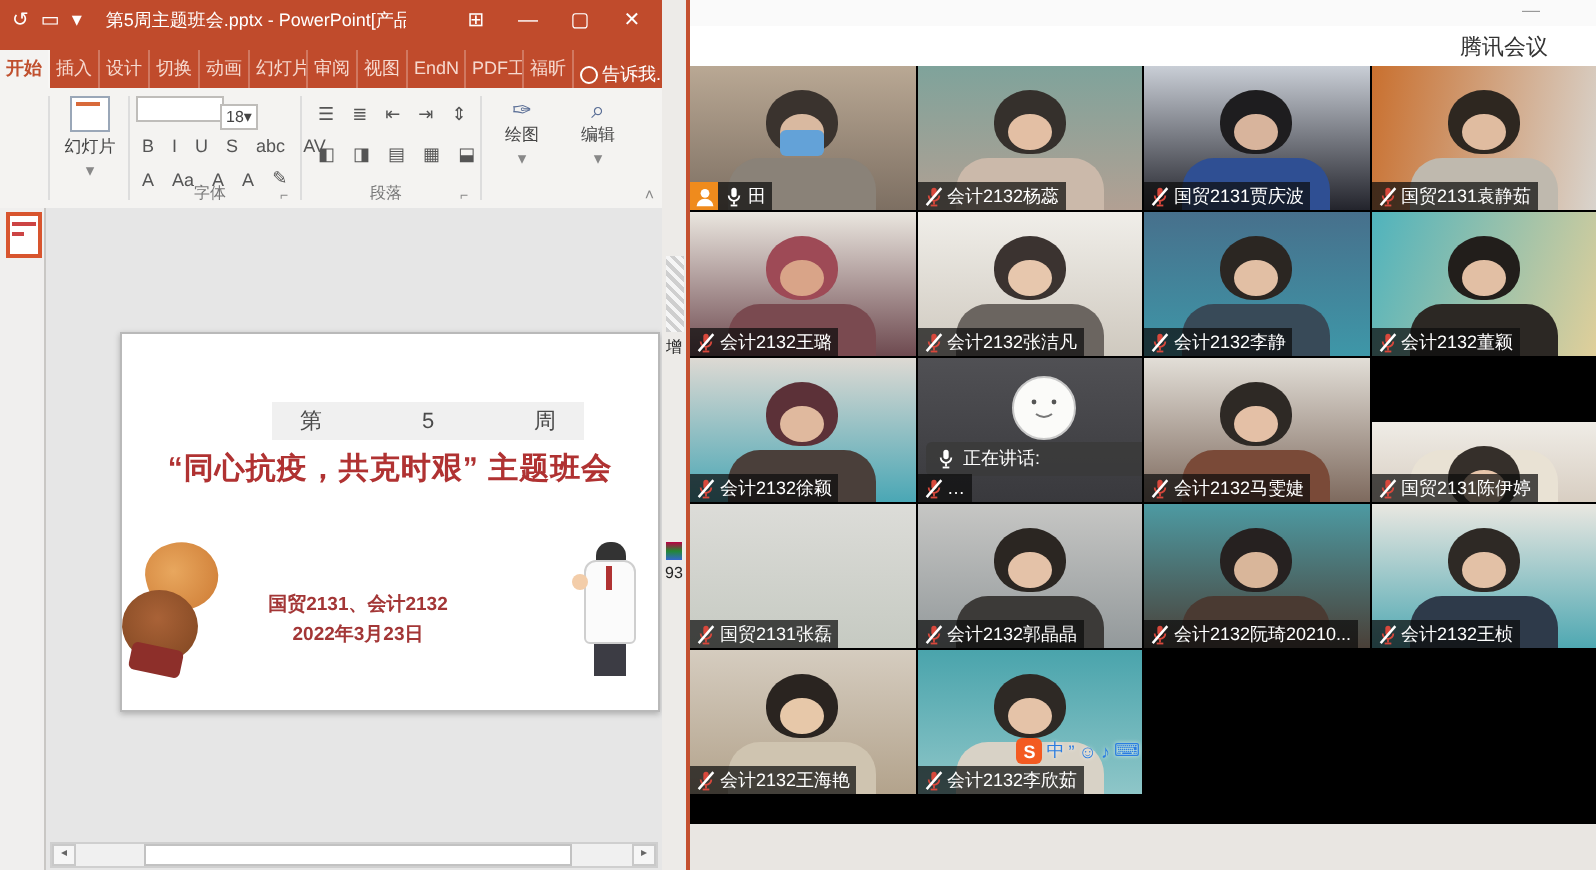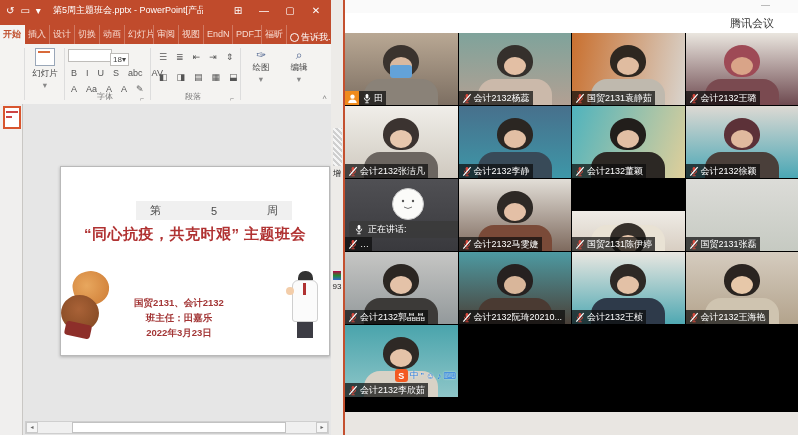--- a/index.html
+++ b/index.html
@@ -206,21 +206,20 @@
   <div class="abs" id="editor"></div>
   <div class="abs" id="slide">
     <div class="abs" id="weekbox">
         <span>第</span>
         <span>5</span>
         <span>周</span>
       </div>
     <div class="abs" id="slide-title">“同心抗疫，共克时艰” 主题班会</div>
     <div class="abs" id="slide-info">
       <div>国贸2131、会计2132</div>
-      <div>班主任：田嘉乐</div>
       <div>2022年3月23日</div>
     </div>
     <div class="abs fist1"></div>
     <div class="abs fist2"></div>
     <div class="abs cuff"></div>
     <div class="abs" id="doctor">
       <div class="hair"></div>
         <div class="face"></div>
       <div class="coat">
           <div class="tie"></div>
@@ -284,20 +283,37 @@
         <div class="label">
           <span class="dark">
             <svg width="10" height="11" viewBox="0 0 12 13">
     <rect x="4.4" y="1" width="3.2" height="5.6" rx="1.6" fill="#d8483c"></rect>
     <path d="M2.8 5.6a3.2 3.2 0 0 0 6.4 0" fill="none" stroke="#d8483c" stroke-width="1.1"></path>
     <line x1="6" y1="9" x2="6" y2="11" stroke="#d8483c" stroke-width="1.1"></line>
     <line x1="4" y1="11.6" x2="8" y2="11.6" stroke="#d8483c" stroke-width="1.1"></line>
     <line x1="1.6" y1="11.4" x2="10.4" y2="1.2" stroke="#fff" stroke-width="1.5"></line>
   </svg>
             <span>会计2132杨蕊</span>
+          </span>
+        </div>
+      </div>
+      <div class="tile" style="background: linear-gradient(rgb(201, 206, 214), rgb(35, 36, 44));">
+        <div class="bodyshape" style="background: rgb(47, 79, 147);"></div>
+        <div class="head" style="background: rgb(30, 29, 31);"></div>
+        <div class="face" style="background: rgb(216, 180, 156);"></div>
+        <div class="label">
+          <span class="dark">
+            <svg width="10" height="11" viewBox="0 0 12 13">
+    <rect x="4.4" y="1" width="3.2" height="5.6" rx="1.6" fill="#d8483c"></rect>
+    <path d="M2.8 5.6a3.2 3.2 0 0 0 6.4 0" fill="none" stroke="#d8483c" stroke-width="1.1"></path>
+    <line x1="6" y1="9" x2="6" y2="11" stroke="#d8483c" stroke-width="1.1"></line>
+    <line x1="4" y1="11.6" x2="8" y2="11.6" stroke="#d8483c" stroke-width="1.1"></line>
+    <line x1="1.6" y1="11.4" x2="10.4" y2="1.2" stroke="#fff" stroke-width="1.5"></line>
+  </svg>
+            <span>国贸2131贾庆波</span>
           </span>
         </div>
       </div>
       <div class="tile" style="background: linear-gradient(100deg, rgb(201, 112, 47), rgb(217, 212, 205));">
         <div class="bodyshape" style="background: rgb(191, 185, 174);"></div>
         <div class="head" style="background: rgb(46, 39, 32);"></div>
         <div class="face" style="background: rgb(224, 188, 160);"></div>
         <div class="label">
           <span class="dark">
             <svg width="10" height="11" viewBox="0 0 12 13">

